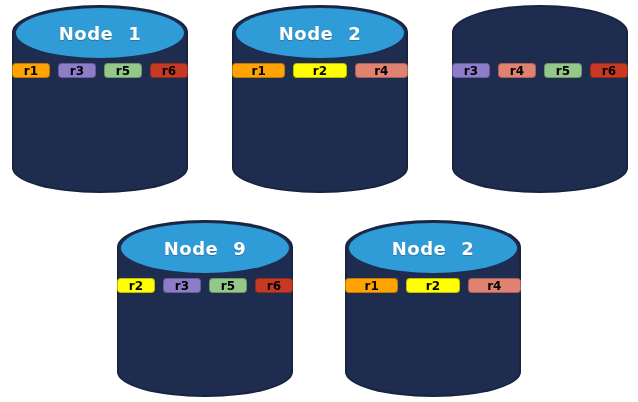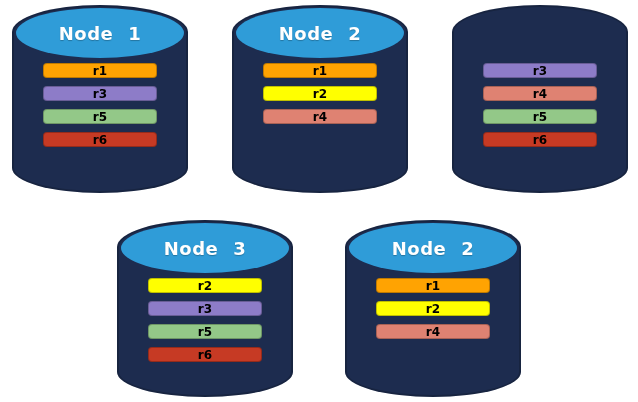--- a/index.html
+++ b/index.html
@@ -65,21 +65,21 @@
     word-spacing: 0.45em;
     letter-spacing: 0.5px;
     text-shadow: 0 1px 1px rgba(0,0,0,0.25);
   }
   .bars {
     position: absolute;
     top: 58px;
     left: 0;
     right: 0;
     display: flex;
-    flex-direction: column;
+    flex-direction: row;
     align-items: center;
     gap: 8px;
     z-index: 3;
   }
   .bar {
     width: 114px;
     height: 15px;
     border-radius: 4px;
     border: 1px solid rgba(0,0,0,0.25);
     box-sizing: border-box;
@@ -127,21 +127,21 @@
           <div class="bar" style="background: rgb(223, 130, 114);">r4</div>
           <div class="bar" style="background: rgb(147, 200, 136);">r5</div>
           <div class="bar" style="background: rgb(198, 58, 36);">r6</div>
         </div>
       </div>
     </div>
   <div class="row row2">
       <div class="cylinder">
         <div class="cyl-body"></div>
         <div class="cyl-top">
-          <span class="node-title">Node 3</span>
+          <span class="node-title">Node 9</span>
         </div>
         <div class="bars">
           <div class="bar" style="background: rgb(255, 255, 0);">r2</div>
           <div class="bar" style="background: rgb(141, 124, 200);">r3</div>
           <div class="bar" style="background: rgb(147, 200, 136);">r5</div>
           <div class="bar" style="background: rgb(198, 58, 36);">r6</div>
         </div>
       </div>
       <div class="cylinder">
         <div class="cyl-body"></div>

